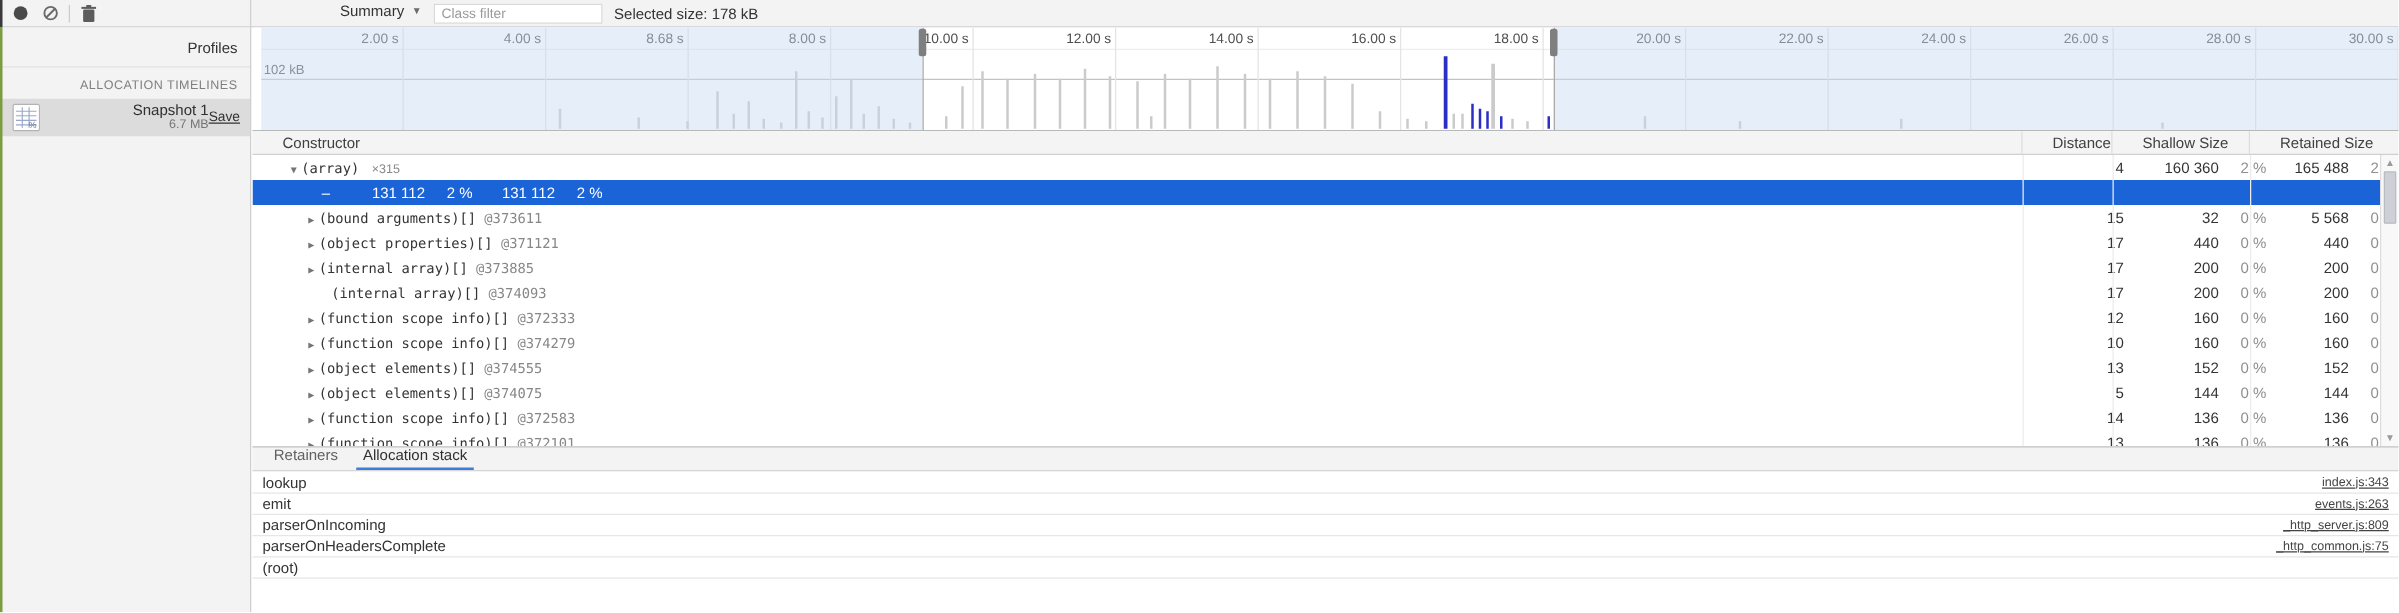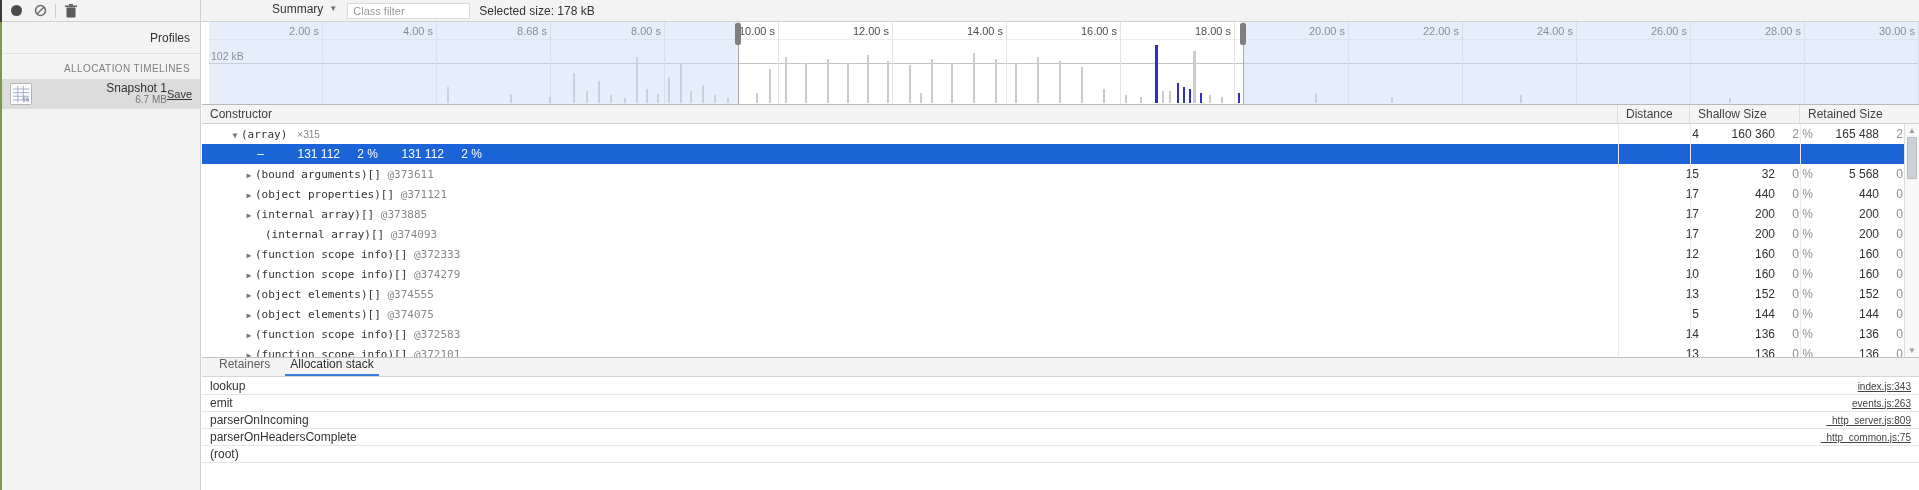--- a/index.html
+++ b/index.html
@@ -12,21 +12,21 @@
   .win-edge { position:absolute; left:0; top:22px; width:2px; height:468px; background:#7d9c41; }
 
   
   .toolbar { position:absolute; left:0; top:0; width:1919px; height:22px; background:#f3f3f3; border-bottom:1px solid #d0d0d0; display:flex; align-items:center; }
   .tb-btn { width:24px; height:20px; display:flex; align-items:center; justify-content:center; cursor:pointer; }
   .record-dot { width:11px; height:11px; border-radius:50%; background:#4a4a4a; }
   .tb-sep { width:1px; height:14px; background:#ccc; margin:0 3px; }
   .panel-sep { position:absolute; left:200px; top:0; width:1px; height:22px; background:#d0d0d0; }
   .dropdown { display:flex; align-items:center; gap:6px; padding:0 10px 4px 9px; height:20px; cursor:pointer; color:#333; }
   .dd-arrow { font-size:8px; color:#6b6b6b; }
-  .filter-input { width:123px; height:16px; border:1px solid #d9d9d9; background:#fff; font-family:"Liberation Sans",sans-serif; font-size:11px; padding:0 5px; color:#333; }
+  .filter-input { width:135px; height:16px; border:1px solid #d9d9d9; background:#fff; font-family:"Liberation Sans",sans-serif; font-size:11px; padding:0 5px; color:#333; }
   .filter-input::placeholder { color:#9a9a9a; }
   .sel-size { margin-left:9px; color:#333; }
   svg.icon { display:block; }
 
   
   .sidebar { position:absolute; left:0; top:22px; width:201px; height:468px; background:#f3f3f3; border-right:1px solid #cfcfcf;text-align:right; }
   .sb-title { padding:9px 10px 8px 10px; color:#333; border-bottom:1px solid #e2e2e2; }
   .sb-section { padding:9px 10px 5px 10px; font-size:10px; letter-spacing:.4px; color:#7f7f7f; }
   .sb-item { height:30px; background:#dcdcdc; display:flex; align-items:center; padding:0 8px 0 10px; cursor:pointer; }
   .snap-icon { width:22px; height:22px; background:#fdfdfd; border:1px solid #b3b3b3; border-radius:2px; margin-right:9px; flex:0 0 auto; }
@@ -45,21 +45,21 @@
   .kb-label { position:absolute; left:2px; top:28px; font-size:10.5px; color:#565656; background:transparent; }
   .bar { position:absolute; bottom:2px; background:#cbcbcb; }
   .bar.blue { background:#2b2fc5; }
   .shade { position:absolute; top:0; height:83px; background:rgba(199,217,242,.45); }
   .win-line { position:absolute; top:0; width:1px; height:83px; background:#a9a9a9; }
   .grip { position:absolute; top:1px; width:6px; height:22px; background:#7f7f7f; border-radius:2px; cursor:ew-resize; }
 
   
   .grid { position:absolute; left:202px; top:105px; width:1717px; height:252px; background:#fff; }
   .g-header { display:flex; height:19px; background:#f4f4f4; border-bottom:1px solid #d0d0d0; }
-  .g-hcell { padding:2px 0 0 8px; font-size:12px; color:#404040; border-right:1px solid #ddd; cursor:pointer; }
+  .g-hcell { padding:2px 0 0 24px; font-size:12px; color:#404040; border-right:1px solid #ddd; cursor:pointer; }
   .g-hcell:last-child { border-right:none; }
   .col-ctor { width:1416px; flex:0 0 auto; }
   .col-dist { width:72px;  flex:0 0 auto; }
   .col-shallow { width:110px; flex:0 0 auto; }
   .col-ret  { flex:1 1 auto; }
   .g-body { position:relative; height:233px; overflow:hidden; width:1702px; }
   .g-row { display:flex; height:20px; align-items:center; cursor:pointer; background:#fff; }
   .g-row .c-ctor { width:1416px; flex:0 0 auto; font-family:"DejaVu Sans Mono",monospace; font-size:11px; white-space:nowrap; overflow:hidden;margin-left:19px; }
   .g-row .c-dist { width:72px; flex:0 0 auto; text-align:right; padding-right:10px; font-size:12px; }
   .g-row .c-num { width:110px; flex:0 0 auto; display:flex; justify-content:flex-end; padding-right:6px; font-size:12px; }

